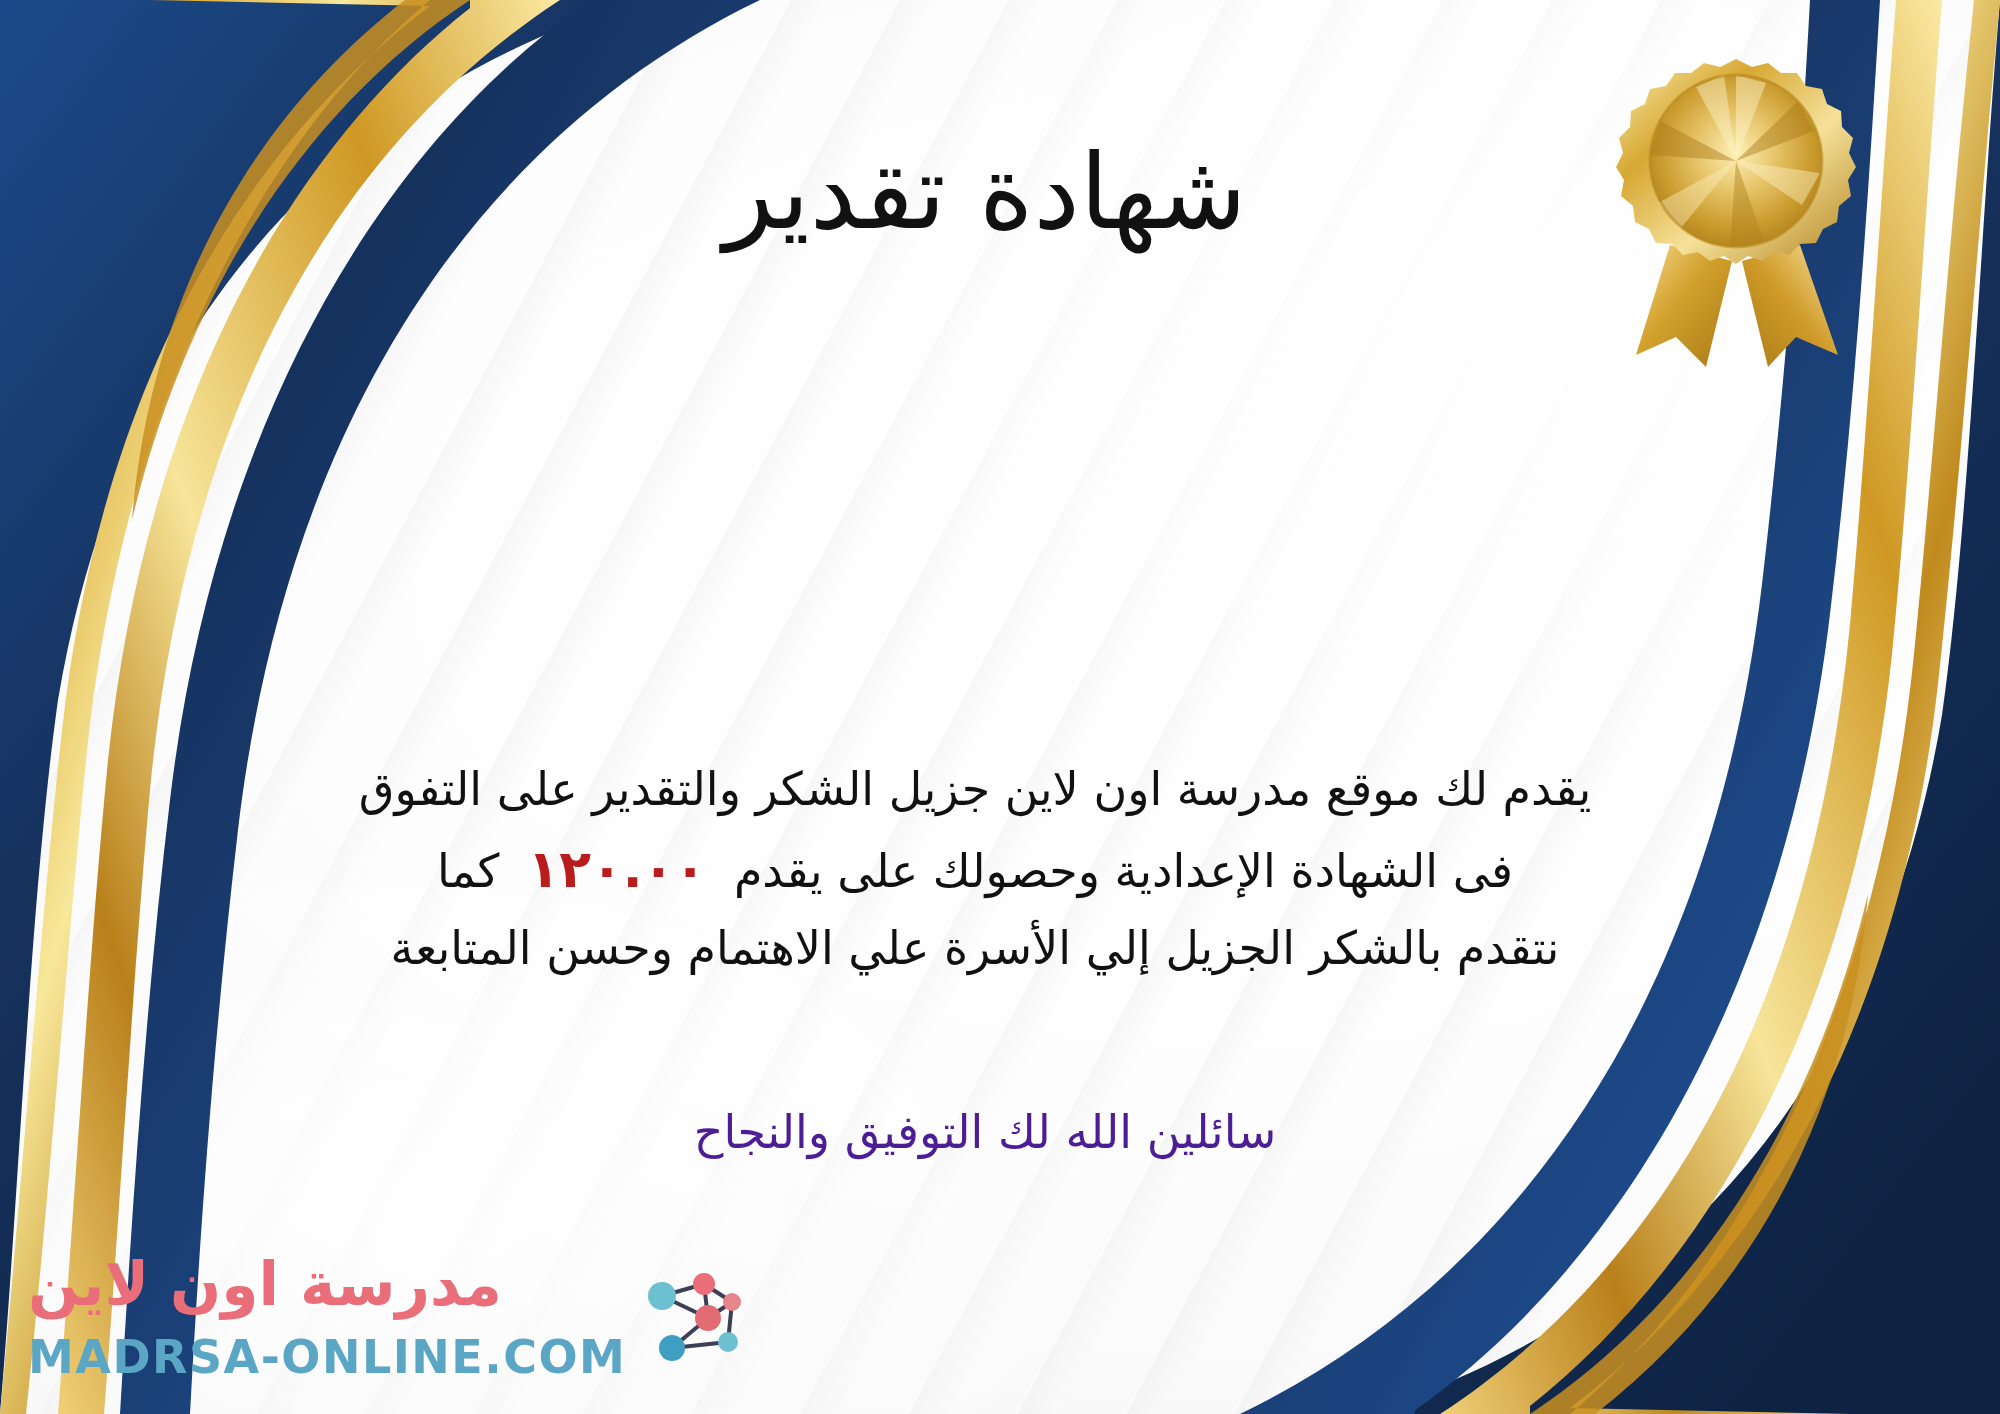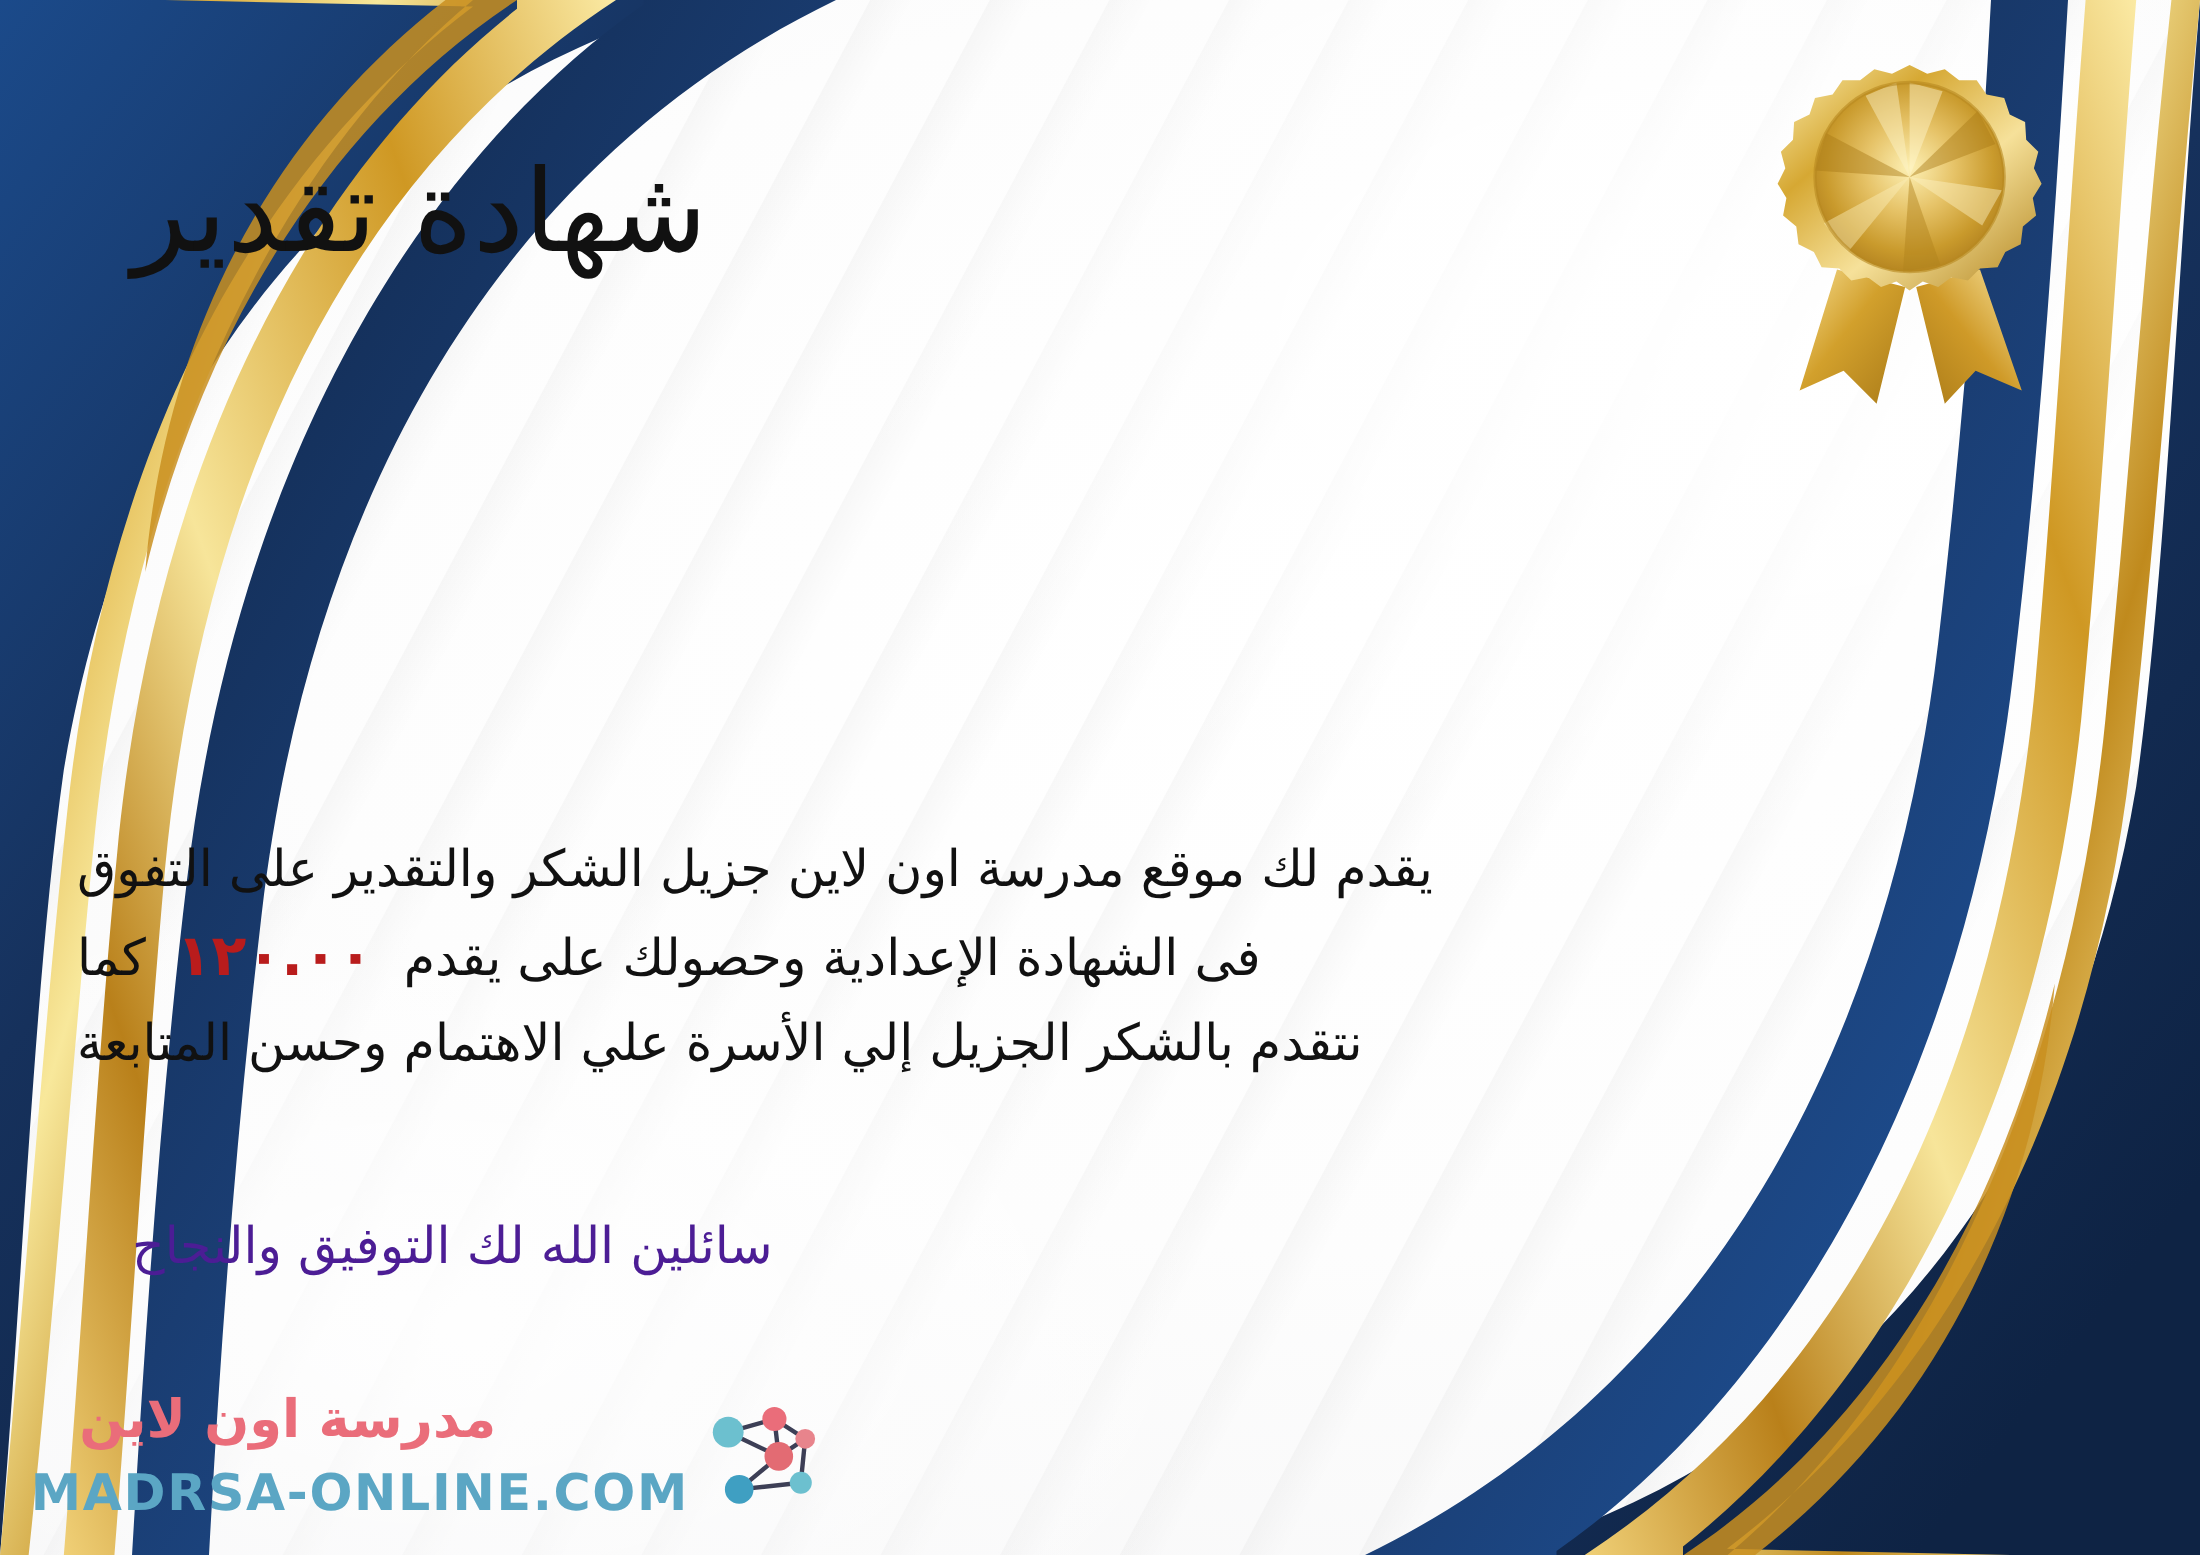--- a/index.html
+++ b/index.html
@@ -56,21 +56,21 @@
   }
   .seal svg { display:block; width:275px; height:320px; }
 
   
   .content {
     position: absolute;
     left: 120px;
     right: 150px;
     top: 0;
     bottom: 0;
-    text-align: left;
+    text-align: center;
     direction: rtl;
   }
   .cert-title {
     position: absolute;
     top: 138px;
     left: 0;
     right: 0;
     font-size: 104px;
     line-height: 1.05;
     font-weight: 400;
@@ -128,26 +128,25 @@
     gap: 10px;
     direction: rtl;
   }
   .brand-text {
     display: flex;
     flex-direction: column;
     align-items: flex-end;
     line-height: 1;
   }
   .brand-ar {
-    font-size: 48px;
+    font-size: 60px;
     font-weight: 700;
     color: #ea6d7a;
     letter-spacing: 0px;
     white-space: nowrap;
-    margin-left: 44px;
   }
   .brand-url {
     font-size: 46px;
     font-weight: 700;
     color: #5ba6c4;
     letter-spacing: 1.5px;
     direction: ltr;
     margin-top: 20px;
     white-space: nowrap;
     font-family: "DejaVu Sans", "Liberation Sans", sans-serif;

